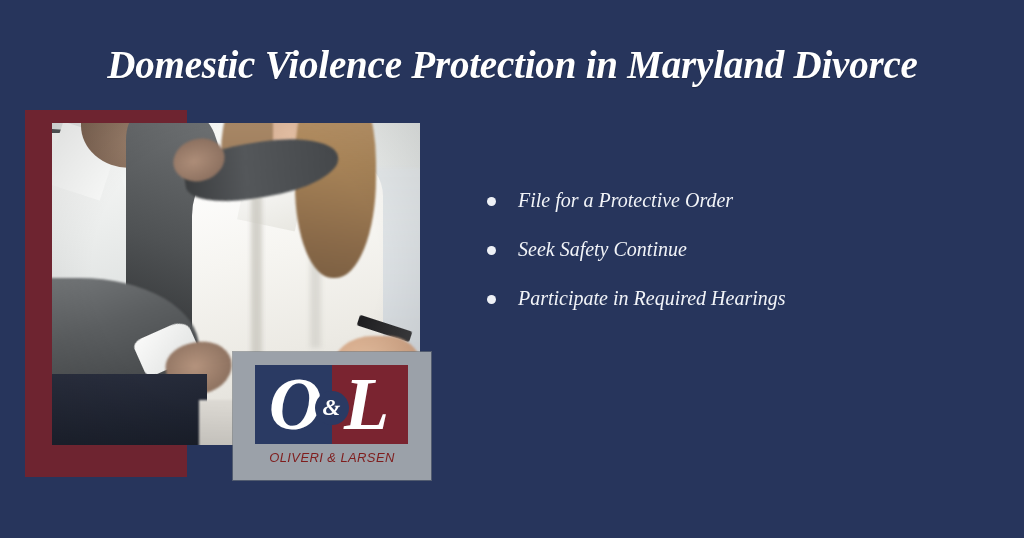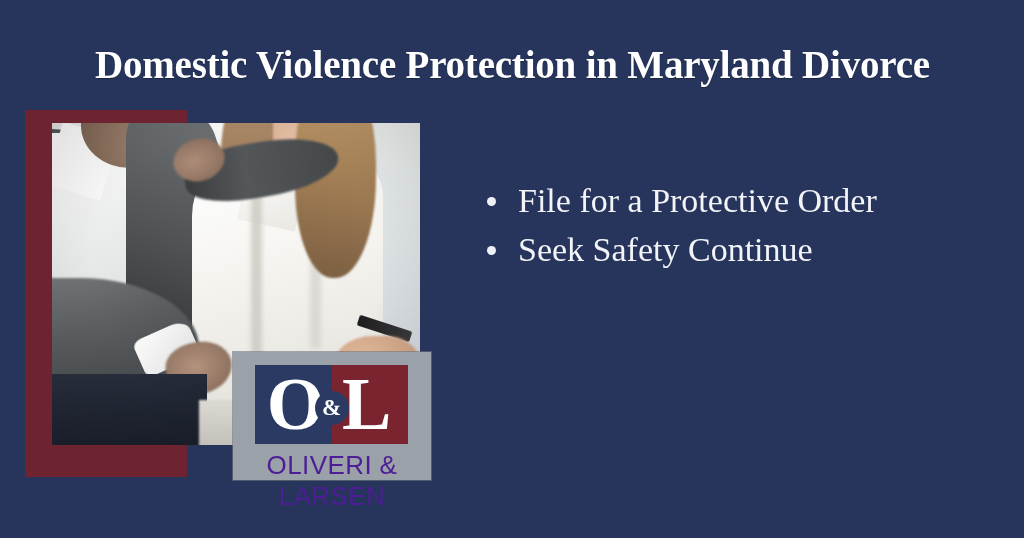--- a/index.html
+++ b/index.html
@@ -12,20 +12,21 @@
     overflow: hidden;
     background: #27355c;
     font-family: "Liberation Serif", serif;
   }
 
   #slide {
     position: relative;
     width: 1024px;
     height: 538px;
     background: #27355c;
+    font-style: italic;
   }
 
   
   #title {
     position: absolute;
     left: 90px;
     top: 14px;
     width: 845px;
     text-align: center;
     color: #ffffff;
@@ -330,42 +331,42 @@
     font-size: 23px;
     line-height: 23px;
     margin-top: -1px;
   }
   #logo-firm-name {
     position: absolute;
     left: 0;
     right: 0;
     top: 98px;
     text-align: center;
-    color: #4c1d95;
+    color: #7f1d1d;
     font-family: "Liberation Sans", sans-serif;
-    font-size: 26px;
+    font-size: 13px;
     letter-spacing: 0.4px;
   }
 
   
   #bullet-list {
     position: absolute;
     left: 478px;
     top: 176px;
     width: 530px;
     margin: 0;
     padding: 0;
     list-style: none;
   }
   .bullet-item {
     position: relative;
     padding-left: 40px;
     color: #f2f4f8;
     font-family: "Liberation Serif", serif;
-    font-size: 34px;
+    font-size: 20px;
     line-height: 49px;
   }
   .bullet-dot {
     position: absolute;
     left: 9px;
     top: 21px;
     width: 9px;
     height: 9px;
     border-radius: 50%;
     background: #eef1f6;
@@ -437,15 +438,19 @@
 
   <ul id="bullet-list">
     <li class="bullet-item">
       <span class="bullet-dot"></span>
       <span>File for a Protective Order</span>
     </li>
     <li class="bullet-item">
       <span class="bullet-dot"></span>
       <span>Seek Safety Continue</span>
     </li>
+    <li class="bullet-item">
+      <span class="bullet-dot"></span>
+      <span>Participate in Required Hearings</span>
+    </li>
   </ul>
 
 </div>
 
 </body></html>

